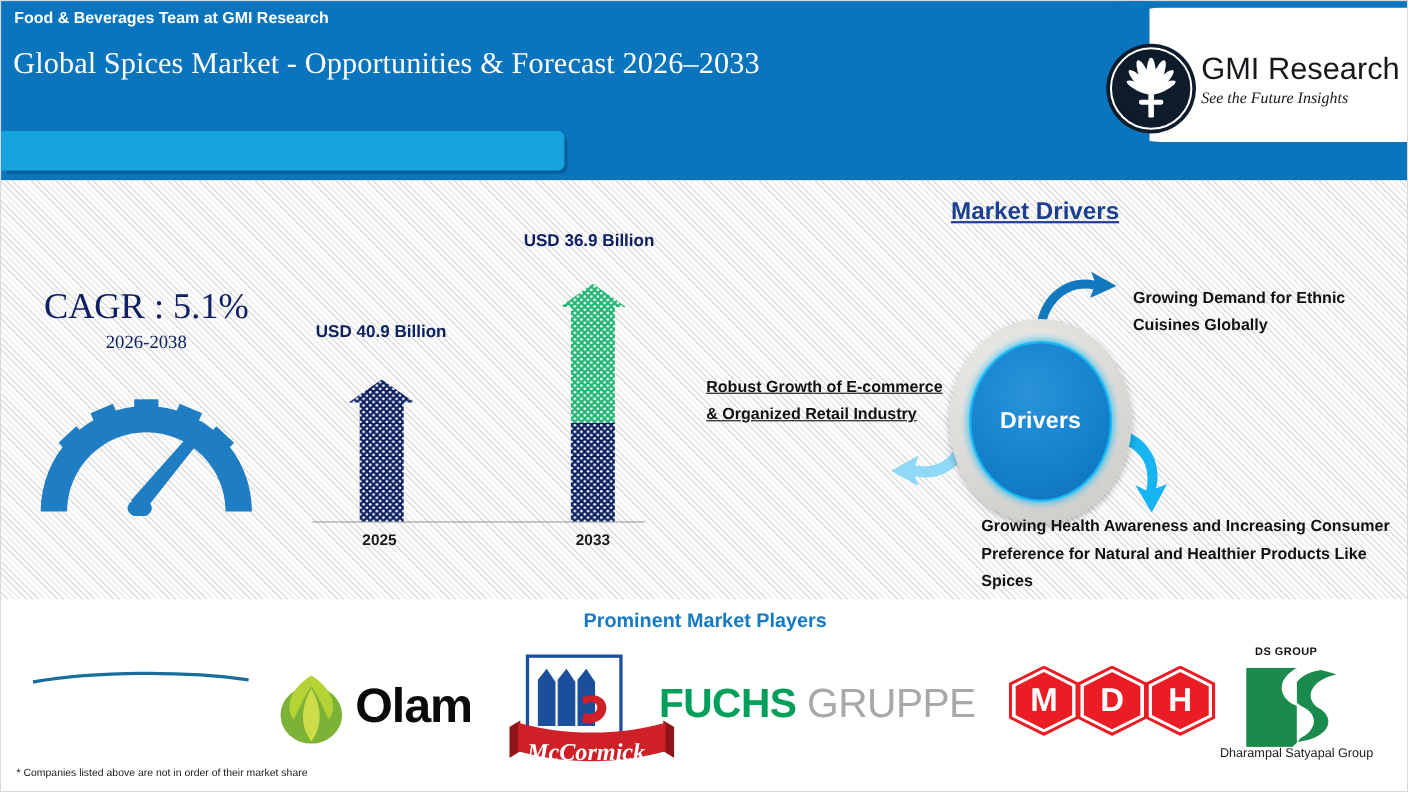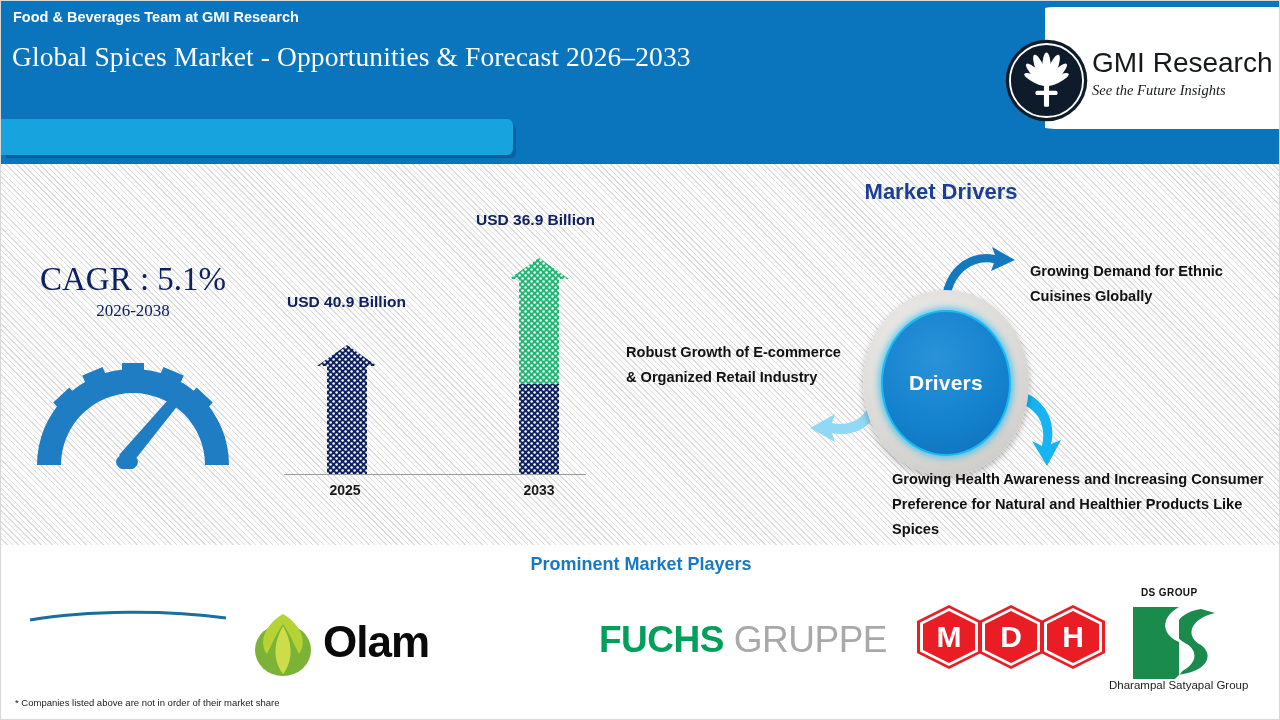--- a/index.html
+++ b/index.html
@@ -95,21 +95,21 @@
     position:absolute;color:#0d2061;font-size:15.5px;font-weight:bold;
     text-align:center;line-height:1.55;
   }
   .bar-tick{
     position:absolute;color:#1a1a1a;font-size:14px;font-weight:bold;text-align:center;
   }
 
   
   .drivers-title{
     position:absolute;left:760px;top:15px;width:360px;text-align:center;
-    color:#1c3f94;font-size:22px;font-weight:bold;white-space:nowrap;
+    color:#1c3f94;font-size:22px;font-weight:bold;white-space:nowrap;text-decoration:underline;
   }
   .drivers-circle-outer{
     position:absolute;left:862px;top:126px;width:166px;height:186px;
     border-radius:50%;
     background:radial-gradient(circle at 38% 30%, #efeeec 0%, #dcdad6 55%, #c6c4c0 100%);
     box-shadow:0 3px 7px rgba(0,0,0,.28);
   }
   .drivers-circle-rim{
     position:absolute;left:18px;top:20px;right:18px;bottom:20px;
     border-radius:50%;
@@ -298,21 +298,21 @@
 
     <div class="drivers-circle-outer">
       <div class="drivers-circle-rim">
         <div class="drivers-circle-inner">
           <span>Drivers</span>
         </div>
       </div>
     </div>
 
     <div class="driver-text" style="left:1029px;top:95px;width:232px;">Growing Demand for Ethnic Cuisines Globally</div>
-    <div class="driver-text" style="left:625px;top:176px;width:218px;">Robust Growth of E-commerce &amp; Organized Retail Industry</div>
+    <div class="driver-text" style="left:641px;top:176px;width:218px;text-decoration:underline;">Robust Growth of E-commerce &amp; Organized Retail Industry</div>
     <div class="driver-text" style="left:891px;top:303px;width:380px;">Growing Health Awareness and Increasing Consumer Preference for Natural and Healthier Products Like Spices</div>
   </div>
 
   <div class="players-area">
     <div class="players-title">Prominent Market Players</div>
 
     <div class="logo-row">
 
       <div class="brand" style="left:27px;top:22px;">
         <svg width="200" height="14" viewBox="0 0 200 14">
@@ -322,20 +322,38 @@
 
       <div class="brand" style="left:248px;top:18px;">
         <svg width="68" height="68" viewBox="0 0 68 68" style="position:absolute;left:0;top:5px;">
           <ellipse cx="34" cy="40" rx="28" ry="26" fill="#7cb337"></ellipse>
           <path d="M34 4 C54 16 58 34 50 44 C44 32 40 22 34 14 C28 22 24 32 18 44 C10 34 14 16 34 4 Z" fill="#b5d334"></path>
           <path d="M34 16 C42 30 46 48 34 64 C22 48 26 30 34 16 Z" fill="#cddd4a"></path>
         </svg>
         <div class="olam-text" style="position:absolute;left:74px;top:12px;">Olam</div>
       </div>
 
+      <div class="brand" style="left:462px;top:2px;width:150px;height:112px;">
+        <div class="mc-box" style="left:15px;top:6px;">
+          <svg width="76" height="74" viewBox="0 0 76 74">
+            <g fill="#1b4f9c">
+              <path d="M8 62 L8 20 L16 10 L24 22 L24 62 L16 62 Z"></path>
+              <path d="M26 62 L26 20 L34 10 L42 22 L42 62 L34 62 Z"></path>
+              <path d="M44 62 L44 20 L52 10 L60 22 L60 62 L52 62 Z"></path>
+            </g>
+            <path d="M48 36 C62 30 72 38 70 48 C68 58 56 62 48 58 L50 50 C56 53 62 50 62 45 C62 40 56 38 50 43 Z" fill="#cf2027"></path>
+          </svg>
+        </div>
+        <svg width="150" height="46" viewBox="0 0 150 46" style="position:absolute;left:0;top:64px;">
+          <path d="M0 8 L10 2 L10 30 L0 36 Z" fill="#8f1418"></path>
+          <path d="M150 8 L140 2 L140 30 L150 36 Z" fill="#8f1418"></path>
+          <path d="M8 4 C50 16 100 16 142 4 L142 30 C100 42 50 42 8 30 Z" fill="#cf2027"></path>
+        </svg>
+        <div class="mc-ribbon-text" style="left:16px;top:82px;">McCormick</div>
+      </div>
 
       <div class="brand" style="left:598px;top:32px;">
         <div class="fuchs-text">
           <span class="f1">FUCHS</span>
           <span class="f2">GRUPPE</span>
         </div>
       </div>
 
       <div class="brand" style="left:916px;top:18px;width:200px;height:70px;">
         <div class="mdh-hex" style="left:0px;top:0px;">

